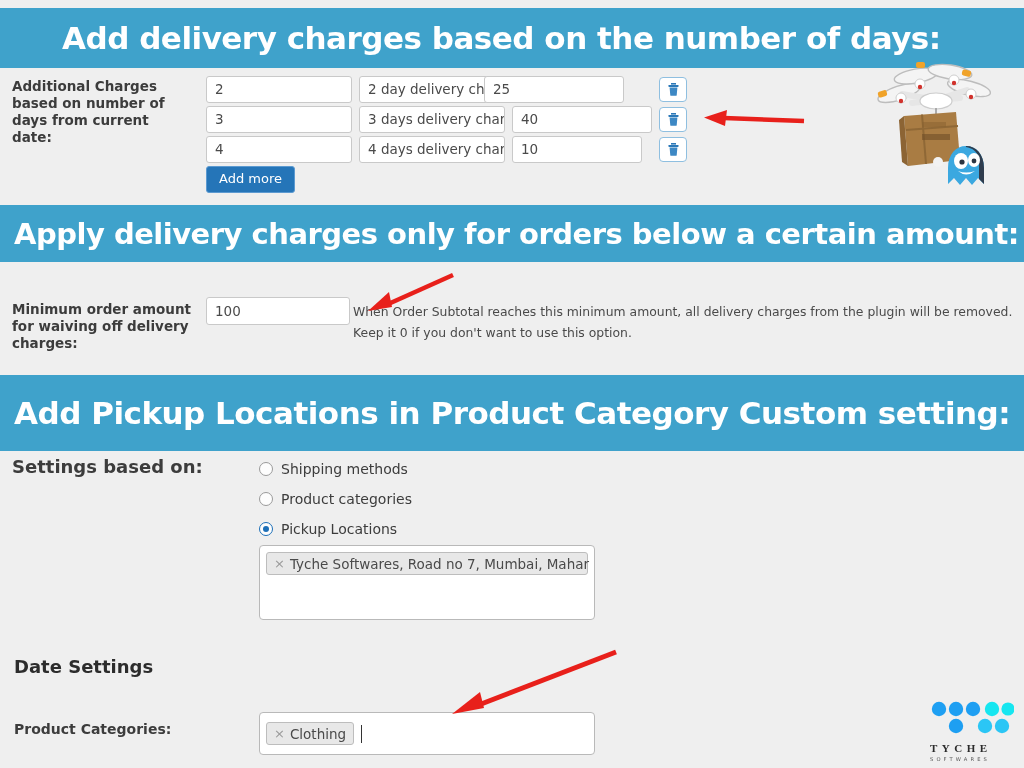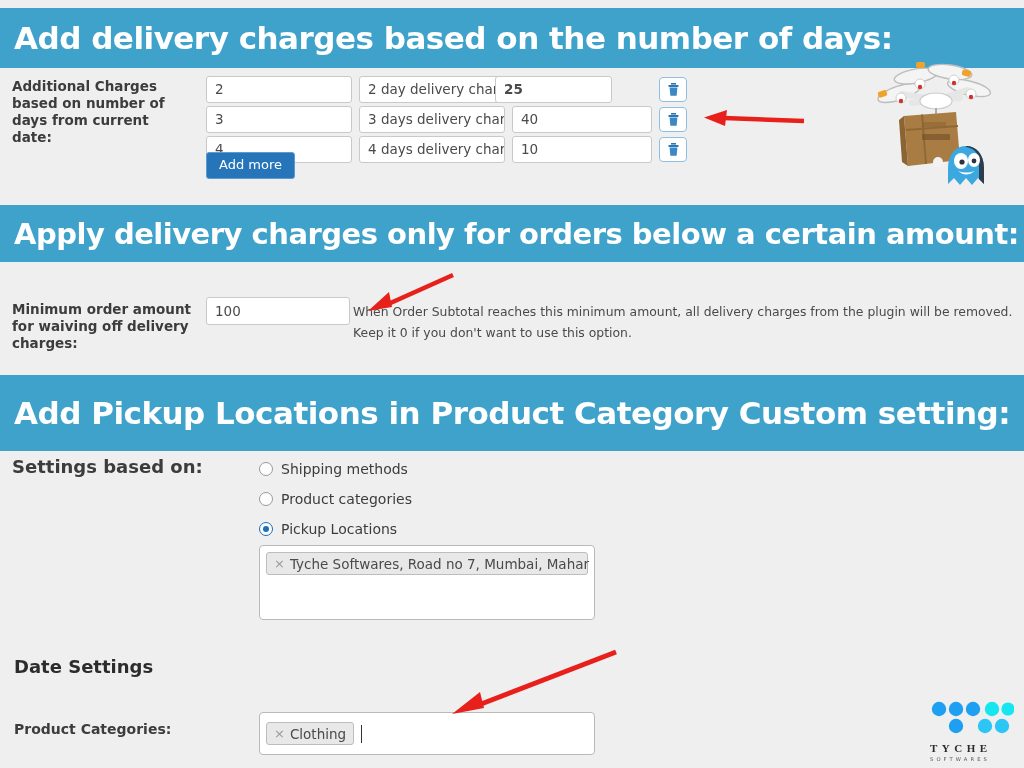--- a/index.html
+++ b/index.html
@@ -26,21 +26,21 @@
   }
   .band-title {
     color: #ffffff;
     font-weight: 800;
     letter-spacing: -0.5px;
     white-space: nowrap;
     padding-left: 14px;
     font-family: "DejaVu Sans", sans-serif;
   }
   #band1 { top: 8px; height: 60px; }
-  #band1 .band-title { font-size: 31px; }
+  #band1 .band-title { font-size: 31px; margin-left: 48px; }
   #band2 { top: 205px; height: 57px; }
   #band2 .band-title { font-size: 29px; }
   #band3 { top: 375px; height: 76px; }
   #band3 .band-title { font-size: 31px; }
 
   
   .label {
     position: absolute;
     color: #3c3c3c;
     font-size: 13.5px;
@@ -201,21 +201,21 @@
 <div id="page">
 
   <div class="band" id="band1">
     <div class="band-title">Add delivery charges based on the number of days:</div>
   </div>
 
   <div class="label" style="left:12px; top:78px; width:180px;">Additional Charges based on number of days from current date:</div>
 
   <div class="txt" style="left:206px; top:76px; width:146px;">2</div>
   <div class="txt" style="left:359px; top:76px; width:146px;">2 day delivery charge</div>
-  <div class="txt" style="left:495px; top:76px; width:117px;font-weight:bold;">25</div>
+  <div class="txt" style="left:484px; top:76px; width:140px;">25</div>
   <div class="del-btn" style="left:659px; top:77px;">
     <span>
       <svg width="11" height="13" viewBox="0 0 11 13">
         <rect x="3" y="0" width="5" height="1.6" fill="#2b78b8"></rect>
         <rect x="0.5" y="2" width="10" height="2" rx="0.4" fill="#2b78b8"></rect>
         <path d="M1.6 4.6 h7.8 l-0.7 7.6 a0.7 0.7 0 0 1 -0.7 0.6 h-5 a0.7 0.7 0 0 1 -0.7 -0.6 z" fill="#3d88c4"></path>
       </svg>
     </span>
   </div>
 
@@ -227,32 +227,32 @@
       <svg width="11" height="13" viewBox="0 0 11 13">
         <rect x="3" y="0" width="5" height="1.6" fill="#2b78b8"></rect>
         <rect x="0.5" y="2" width="10" height="2" rx="0.4" fill="#2b78b8"></rect>
         <path d="M1.6 4.6 h7.8 l-0.7 7.6 a0.7 0.7 0 0 1 -0.7 0.6 h-5 a0.7 0.7 0 0 1 -0.7 -0.6 z" fill="#3d88c4"></path>
       </svg>
     </span>
   </div>
 
   <div class="txt" style="left:206px; top:136px; width:146px;">4</div>
   <div class="txt" style="left:359px; top:136px; width:146px;">4 days delivery charges</div>
-  <div class="txt" style="left:512px; top:136px; width:140px;">10</div>
+  <div class="txt" style="left:512px; top:136px; width:130px;">10</div>
   <div class="del-btn" style="left:659px; top:137px;">
     <span>
       <svg width="11" height="13" viewBox="0 0 11 13">
         <rect x="3" y="0" width="5" height="1.6" fill="#2b78b8"></rect>
         <rect x="0.5" y="2" width="10" height="2" rx="0.4" fill="#2b78b8"></rect>
         <path d="M1.6 4.6 h7.8 l-0.7 7.6 a0.7 0.7 0 0 1 -0.7 0.6 h-5 a0.7 0.7 0 0 1 -0.7 -0.6 z" fill="#3d88c4"></path>
       </svg>
     </span>
   </div>
 
-  <div class="btn-primary" style="left:206px; top:152px;">Add more</div>
+  <div class="btn-primary" style="left:206px; top:166px;">Add more</div>
 
   <svg class="arrow" style="left:700px; top:108px;" width="105" height="22" viewBox="0 0 105 22">
     <path d="M104 13 L24 10" stroke="#e8201b" stroke-width="4.5" fill="none"></path>
     <path d="M4 9.5 L27 2 L25 18 Z" fill="#e8201b"></path>
   </svg>
 
   <svg id="drone" viewBox="0 0 130 130">
 
     <g stroke="#bdbdbd" stroke-width="1.4" fill="#f4f4f4">
       <ellipse cx="27" cy="35" rx="22" ry="7" transform="rotate(-18 27 35)"></ellipse>

